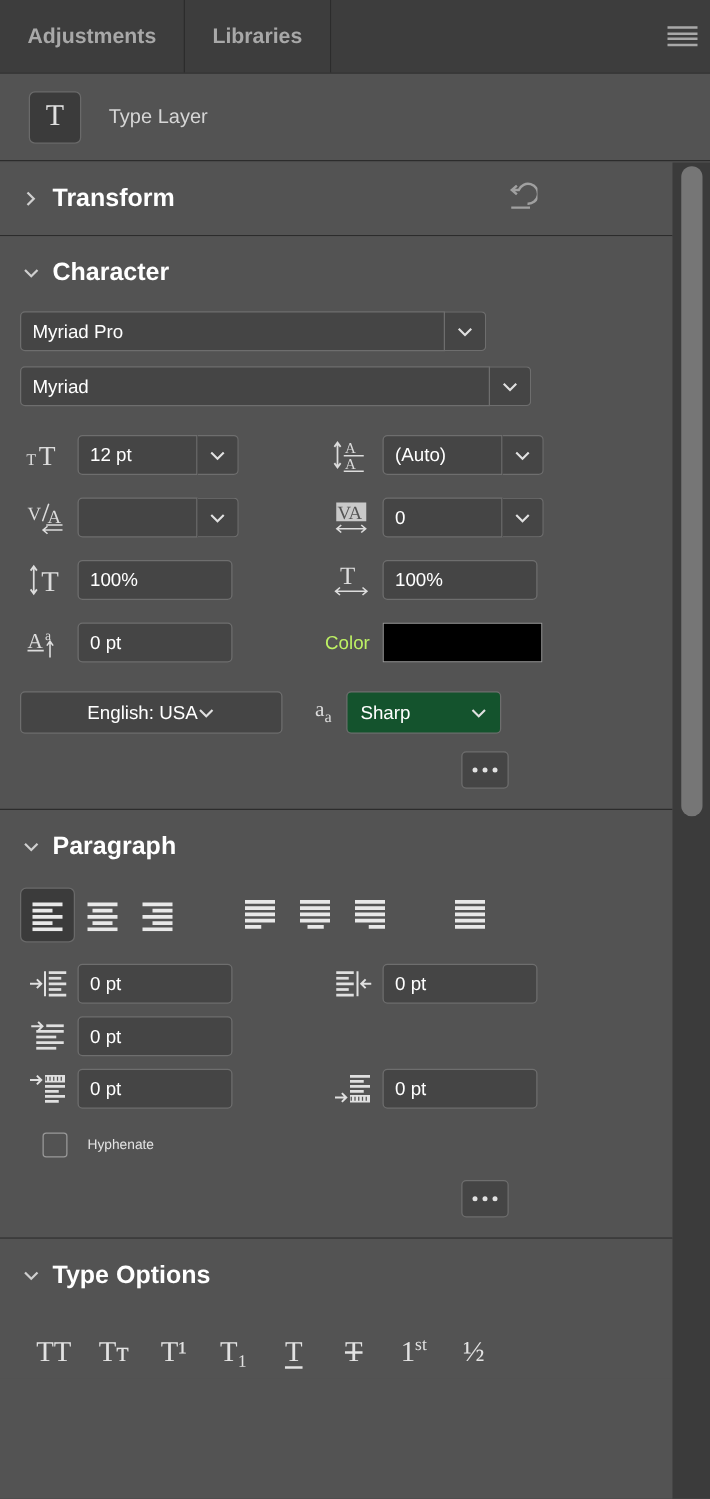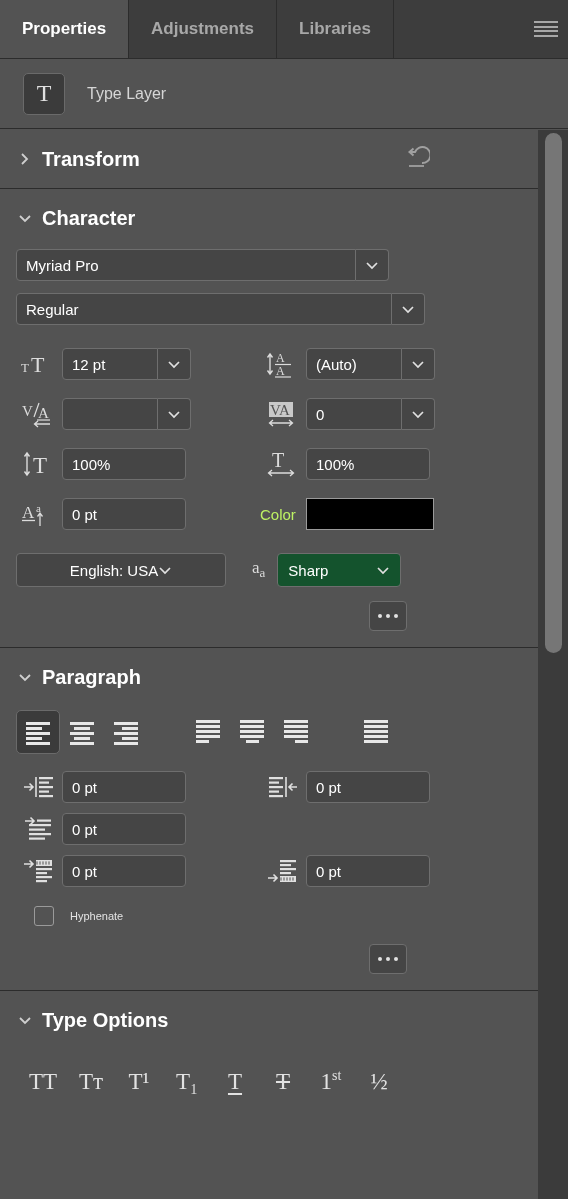--- a/index.html
+++ b/index.html
@@ -152,23 +152,20 @@
   .topt sup { font-size: 13px; vertical-align: super; }
   .topt .ul { text-decoration: underline; text-underline-offset: 4px; }
   .topt .st { text-decoration: line-through; }
 </style>
 </head>
 <body>
 
 <div id="app">
 
   <div class="tabbar">
-    <div class="tab active">
-      <span>Properties</span>
-    </div>
     <div class="tab">
       <span>Adjustments</span>
     </div>
     <div class="tab">
       <span>Libraries</span>
     </div>
     <div class="tab tab-filler"></div>
     <div class="hamburger">
       <i></i>
         <i></i>
@@ -220,21 +217,21 @@
           <div class="caret">
             <svg width="14" height="10" viewBox="0 0 14 10">
                 <path d="M2 3 L7 8 L12 3" fill="none" stroke="#e0e0e0" stroke-width="1.7"></path>
               </svg>
           </div>
         </div>
       </div>
 
       <div class="stylerow">
         <div class="fieldwrap">
-          <div class="fld withcaret">Regular</div>
+          <div class="fld withcaret">Myriad</div>
           <div class="caret">
             <svg width="14" height="10" viewBox="0 0 14 10">
                 <path d="M2 3 L7 8 L12 3" fill="none" stroke="#e0e0e0" stroke-width="1.7"></path>
               </svg>
           </div>
         </div>
       </div>
 
       <div class="chargrid">
 

